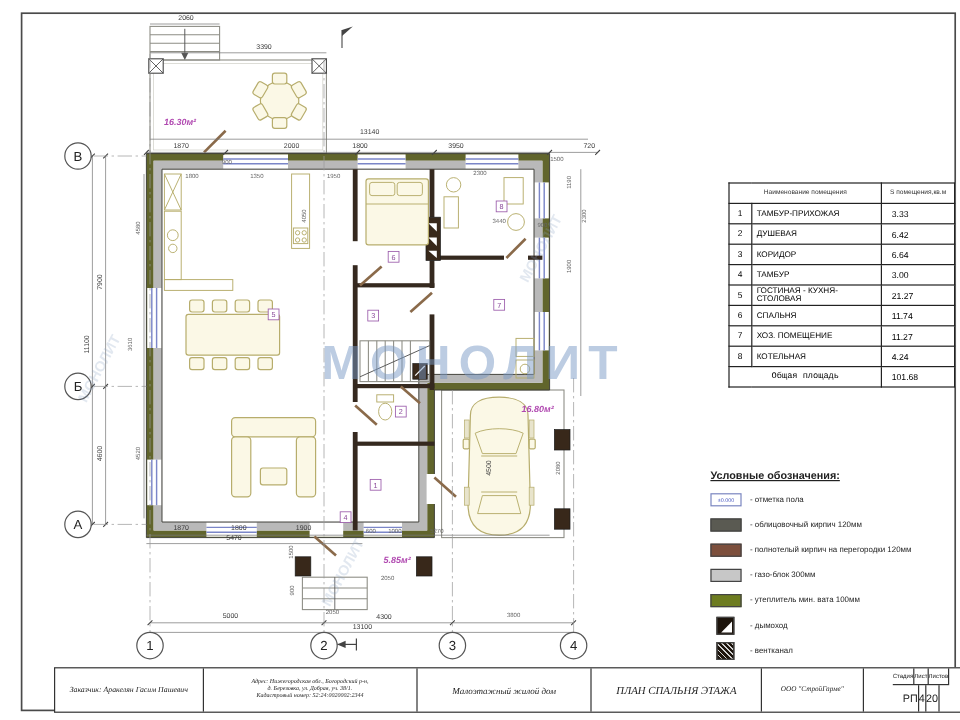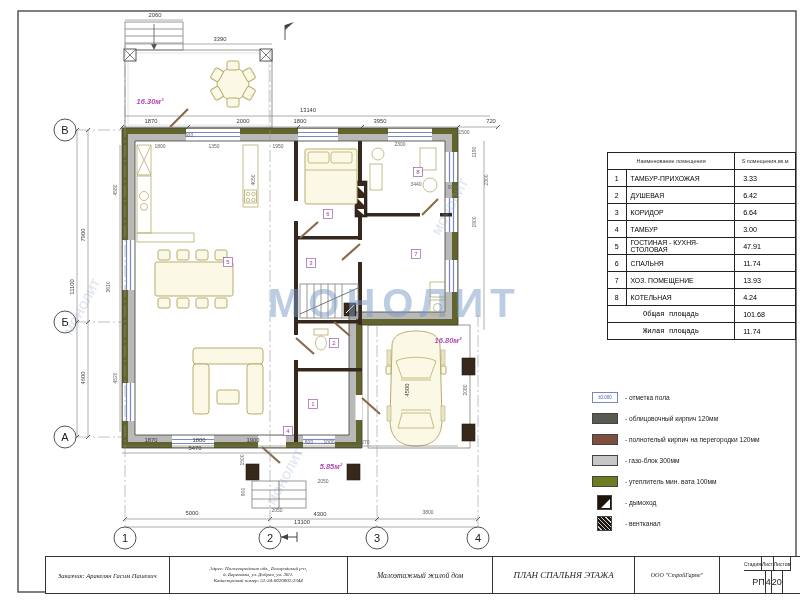--- a/index.html
+++ b/index.html
@@ -426,49 +426,46 @@
           <td class="c-area">6.64</td>
         </tr>
         <tr>
           <td class="c-num">4</td>
           <td class="c-name">ТАМБУР</td>
           <td class="c-area">3.00</td>
         </tr>
         <tr>
           <td class="c-num">5</td>
           <td class="c-name">ГОСТИНАЯ - КУХНЯ-СТОЛОВАЯ</td>
-          <td class="c-area">47.91</td>
+          <td class="c-area">21.27</td>
         </tr>
         <tr>
           <td class="c-num">6</td>
           <td class="c-name">СПАЛЬНЯ</td>
           <td class="c-area">11.74</td>
         </tr>
         <tr>
           <td class="c-num">7</td>
           <td class="c-name">ХОЗ. ПОМЕЩЕНИЕ</td>
-          <td class="c-area">13.93</td>
+          <td class="c-area">11.27</td>
         </tr>
         <tr>
           <td class="c-num">8</td>
           <td class="c-name">КОТЕЛЬНАЯ</td>
           <td class="c-area">4.24</td>
         </tr>
         <tr>
           <td colspan="2" class="c-total">Общая площадь</td>
           <td class="c-area">101.68</td>
         </tr>
-        <tr>
-          <td colspan="2" class="c-total">Жилая площадь</td>
-          <td class="c-area">11.74</td>
-        </tr>
       </tbody>
 </table>
 
 <div id="legend">
+  <div class="lg-title">Условные обозначения:</div>
   <div>
         <div class="lg-row">
           <span class="lg-sw elev">±0.000</span>
           <span class="lg-label">- отметка пола</span>
         </div>
         <div class="lg-row">
           <span class="lg-sw" style="background: rgb(90, 90, 82);"></span>
           <span class="lg-label">- облицовочный кирпич 120мм</span>
         </div>
         <div class="lg-row">

